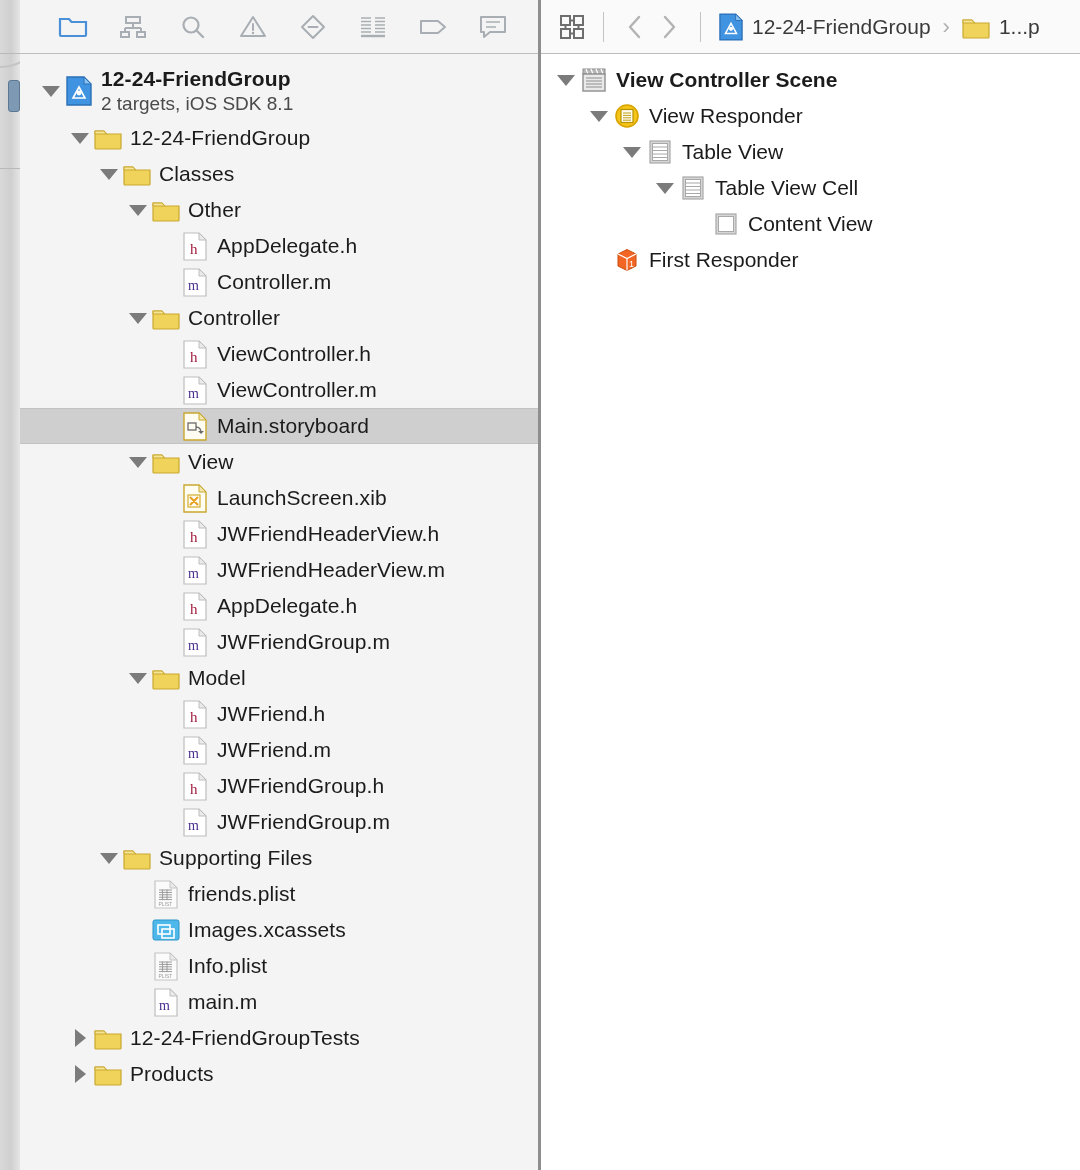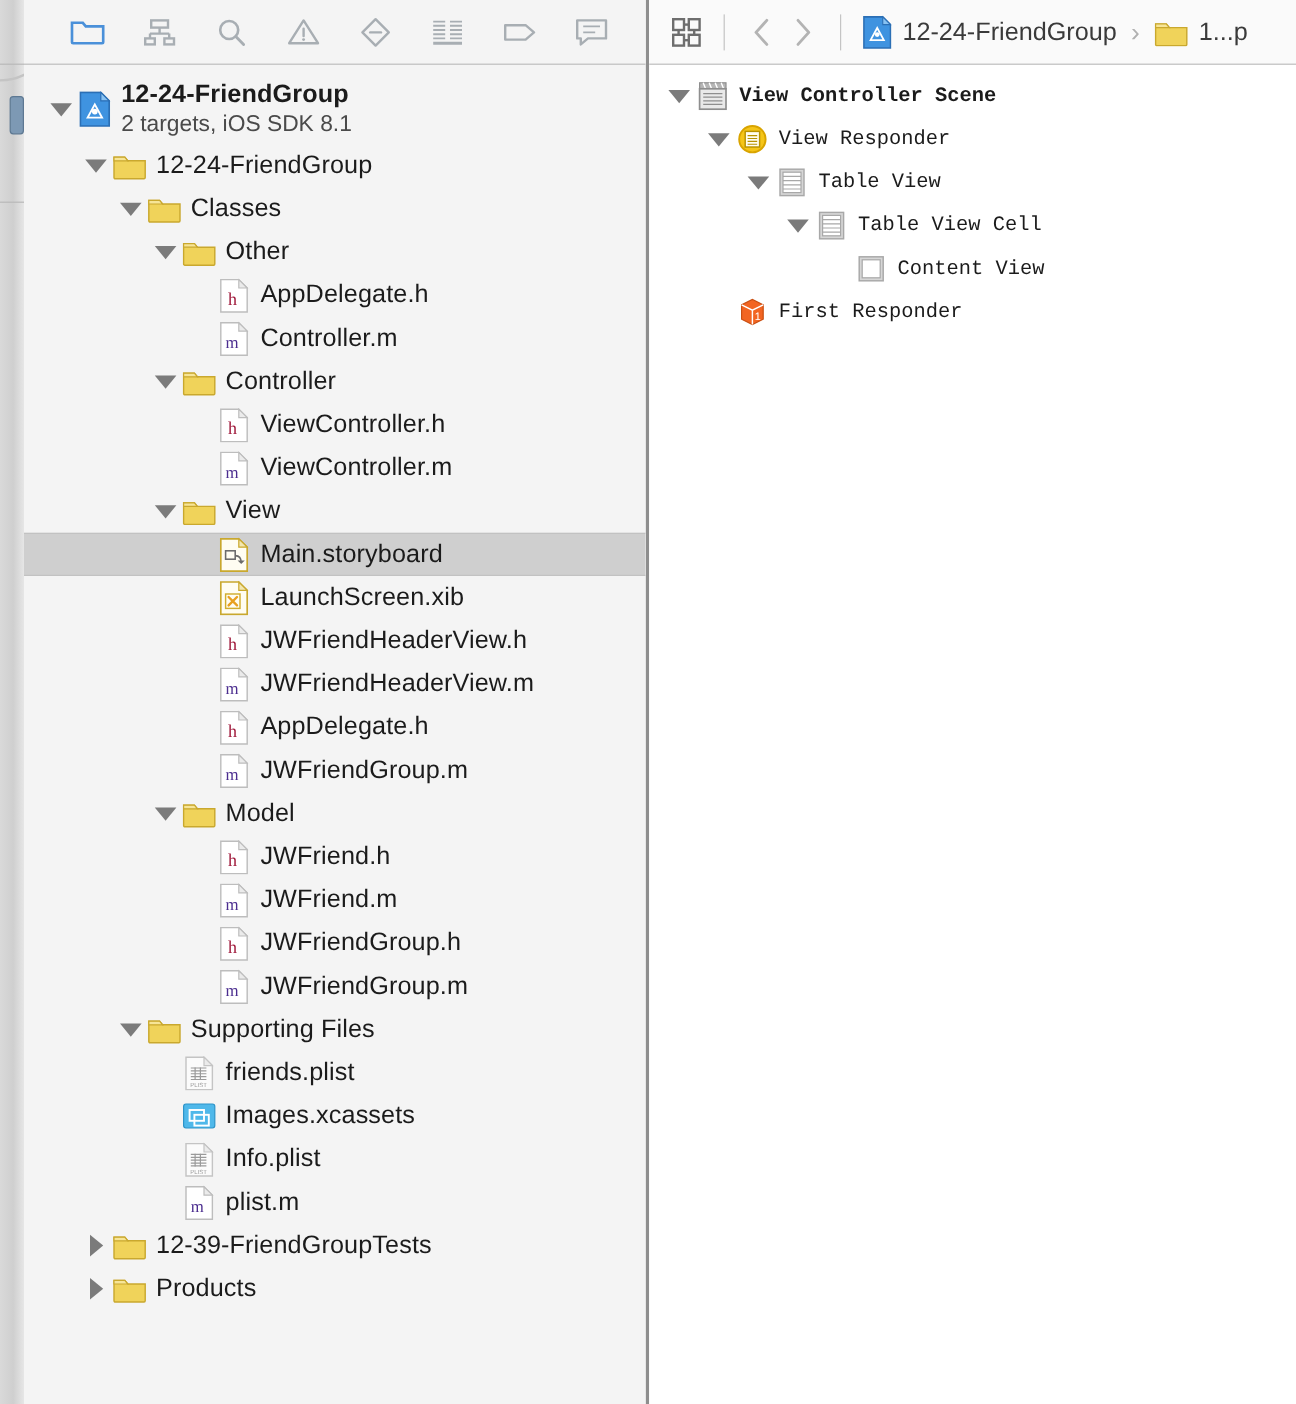--- a/index.html
+++ b/index.html
@@ -86,21 +86,21 @@
     border-bottom: 1px solid #bdbdbd; background: #fafafa;
   }
   .crumb-sep-v { width: 1px; height: 30px; background: #c4c4c4; margin: 0 14px; }
   .crumb-chev { width: 34px; height: 34px; display: flex; align-items: center; justify-content: center; }
   .crumb-item { display: flex; align-items: center; gap: 9px; padding: 0 4px; }
   .crumb-text { font-size: 21px; color: #3a3a3a; }
   .crumb-arrow { font-size: 22px; color: #b0b0b0; margin: 0 8px; }
 
   .outline-tree { flex: 1 1 auto; padding-top: 8px; }
   .orow { height: 36px; display: flex; align-items: center; white-space: nowrap; }
-  .olabel { font-size: 17px; color: #1b1b1b; font-family: Liberation Mono, monospace; }
+  .olabel { font-size: 21px; color: #1b1b1b; }
   .olabel.bold { font-weight: bold; }
 </style>
 </head>
 <body>
 
 <div id="app">
 
   <div class="edge-strip">
     <div class="edge-circle"></div>
     <div class="edge-line" style="top:53px"></div>
@@ -271,44 +271,44 @@
             <div class="twisty empty" style="margin-left: 134px;"></div>
             <div class="ficon">
               <svg width="24" height="29" viewBox="0 0 24 29">
         <path d="M1 1 h15 l7 7 v20 h-22 z" fill="#ffffff" stroke="#bdbdbd" stroke-width="1.2"></path>
         <path d="M16 1 l7 7 h-7 z" fill="#ebebeb" stroke="#bdbdbd" stroke-width="1"></path>
         <text x="5" y="22" font-family="Liberation Serif, serif" font-size="14" fill="#4b2d8f">m</text>
       </svg>
             </div>
             <span class="label">ViewController.m</span>
           </div>
-          <div class="row">
-            <div class="twisty" style="margin-left: 105px;">
-              <div class="tri-down"></div>
-            </div>
-            <div class="ficon">
-              <svg width="28" height="24" viewBox="0 0 28 24">
-        <path d="M1 5 h9 l2.5 3 h14.5 v14 a1 1 0 0 1 -1 1 h-24 a1 1 0 0 1 -1 -1 z" fill="#f0d35a" stroke="#c9a82e" stroke-width="1.2"></path>
-        <path d="M1 5 h9 l2.5 3 h-11.5 z" fill="#f7e597" stroke="#c9a82e" stroke-width="1"></path>
-      </svg>
-            </div>
-            <span class="label">View</span>
-          </div>
           <div class="row selected">
             <div class="twisty empty" style="margin-left: 134px;"></div>
             <div class="ficon">
               <svg width="24" height="29" viewBox="0 0 24 29">
         <path d="M1 1 h15 l7 7 v20 h-22 z" fill="#fffdf2" stroke="#c9a82e" stroke-width="1.4"></path>
         <path d="M16 1 l7 7 h-7 z" fill="#f3e7b0" stroke="#c9a82e" stroke-width="1"></path>
         <rect x="5" y="11" width="8" height="7" fill="none" stroke="#6b6b6b" stroke-width="1.3"></rect>
         <path d="M13 15 q5 0 5 6" fill="none" stroke="#6b6b6b" stroke-width="1.3"></path>
         <path d="M15 19 l3 3 l3 -3" fill="#6b6b6b"></path>
       </svg>
             </div>
             <span class="label">Main.storyboard</span>
+          </div>
+          <div class="row">
+            <div class="twisty" style="margin-left: 105px;">
+              <div class="tri-down"></div>
+            </div>
+            <div class="ficon">
+              <svg width="28" height="24" viewBox="0 0 28 24">
+        <path d="M1 5 h9 l2.5 3 h14.5 v14 a1 1 0 0 1 -1 1 h-24 a1 1 0 0 1 -1 -1 z" fill="#f0d35a" stroke="#c9a82e" stroke-width="1.2"></path>
+        <path d="M1 5 h9 l2.5 3 h-11.5 z" fill="#f7e597" stroke="#c9a82e" stroke-width="1"></path>
+      </svg>
+            </div>
+            <span class="label">View</span>
           </div>
           <div class="row">
             <div class="twisty empty" style="margin-left: 134px;"></div>
             <div class="ficon">
               <svg width="24" height="29" viewBox="0 0 24 29">
         <path d="M1 1 h15 l7 7 v20 h-22 z" fill="#fffdf2" stroke="#c9a82e" stroke-width="1.4"></path>
         <path d="M16 1 l7 7 h-7 z" fill="#f3e7b0" stroke="#c9a82e" stroke-width="1"></path>
         <rect x="5" y="11" width="12" height="12" fill="none" stroke="#d1ad2e" stroke-width="1.2"></rect>
         <path d="M7.5 13.5 L14.5 20.5 M14.5 13.5 L7.5 20.5" stroke="#e8a020" stroke-width="2" stroke-linecap="round"></path>
       </svg>
@@ -470,33 +470,33 @@
           </div>
           <div class="row">
             <div class="twisty empty" style="margin-left: 105px;"></div>
             <div class="ficon">
               <svg width="24" height="29" viewBox="0 0 24 29">
         <path d="M1 1 h15 l7 7 v20 h-22 z" fill="#ffffff" stroke="#bdbdbd" stroke-width="1.2"></path>
         <path d="M16 1 l7 7 h-7 z" fill="#ebebeb" stroke="#bdbdbd" stroke-width="1"></path>
         <text x="5" y="22" font-family="Liberation Serif, serif" font-size="14" fill="#4b2d8f">m</text>
       </svg>
             </div>
-            <span class="label">plist.m</span>
+            <span class="label">main.m</span>
           </div>
           <div class="row">
             <div class="twisty" style="margin-left: 47px;">
               <div class="tri-right"></div>
             </div>
             <div class="ficon">
               <svg width="28" height="24" viewBox="0 0 28 24">
         <path d="M1 5 h9 l2.5 3 h14.5 v14 a1 1 0 0 1 -1 1 h-24 a1 1 0 0 1 -1 -1 z" fill="#f0d35a" stroke="#c9a82e" stroke-width="1.2"></path>
         <path d="M1 5 h9 l2.5 3 h-11.5 z" fill="#f7e597" stroke="#c9a82e" stroke-width="1"></path>
       </svg>
             </div>
-            <span class="label">12-39-FriendGroupTests</span>
+            <span class="label">12-24-FriendGroupTests</span>
           </div>
           <div class="row">
             <div class="twisty" style="margin-left: 47px;">
               <div class="tri-right"></div>
             </div>
             <div class="ficon">
               <svg width="28" height="24" viewBox="0 0 28 24">
         <path d="M1 5 h9 l2.5 3 h14.5 v14 a1 1 0 0 1 -1 1 h-24 a1 1 0 0 1 -1 -1 z" fill="#f0d35a" stroke="#c9a82e" stroke-width="1.2"></path>
         <path d="M1 5 h9 l2.5 3 h-11.5 z" fill="#f7e597" stroke="#c9a82e" stroke-width="1"></path>
       </svg>

